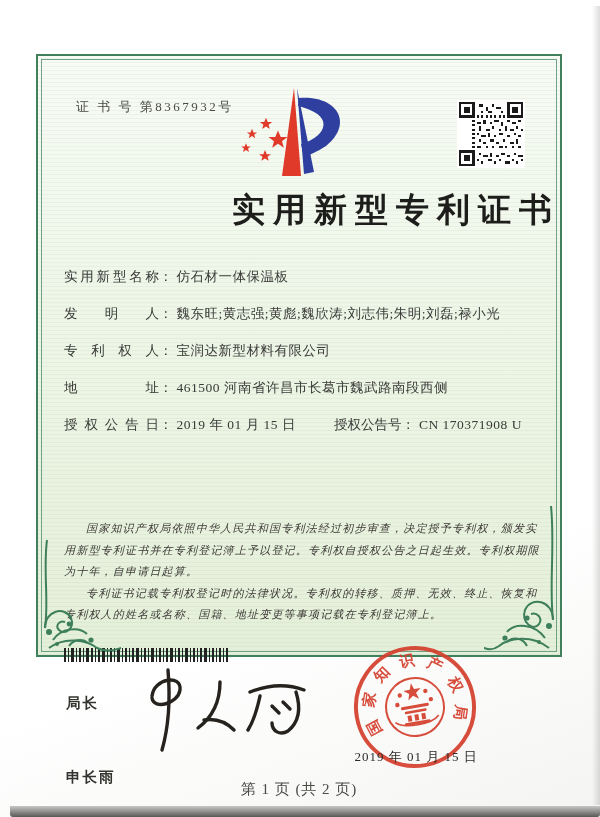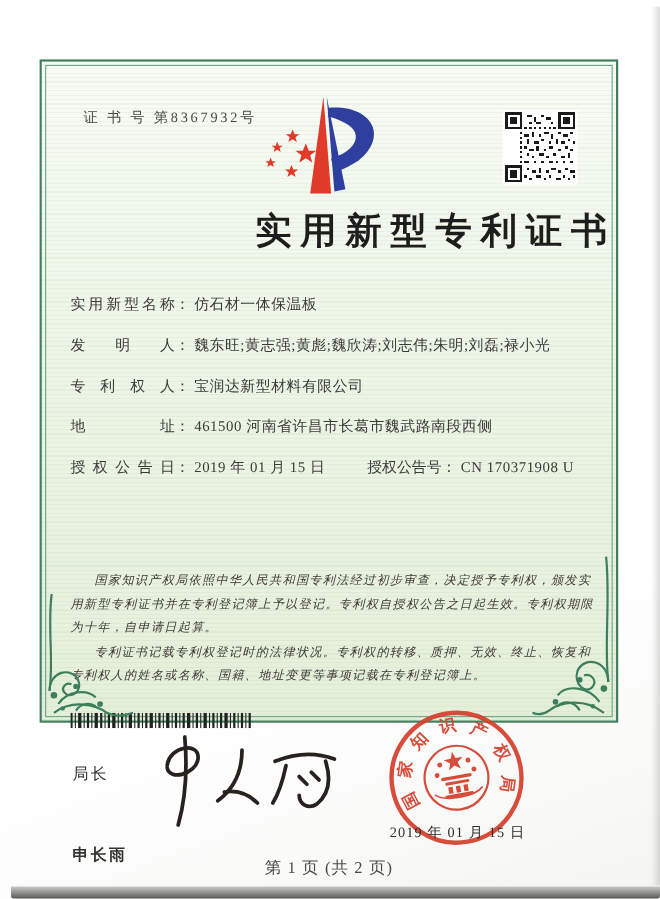--- a/index.html
+++ b/index.html
@@ -42,21 +42,21 @@
   .f-value { letter-spacing:.5px; }
   .f-pair2 { margin-left:38px; }
 
   .body-text { position:absolute; left:26px; top:446px; width:478px;
     font-size:11px; line-height:21.6px; color:#3d3a36; font-style:italic;margin-top:16px; }
   .body-text p { text-indent:2em; letter-spacing:1.2px; }
 
   .barcode { position:absolute; left:26px; top:592px; width:170px; height:14px; }
 
   .director-title { position:absolute; left:28px; top:638px; font-size:14.5px;
-    font-weight:400; color:#33332f; letter-spacing:2px;
+    font-weight:700; color:#33332f; letter-spacing:2px;
     font-family:"Liberation Sans","DejaVu Sans",sans-serif; }
   .director-name { position:absolute; left:28px; top:672px; font-size:14.5px;
     font-weight:600; color:#33332f; letter-spacing:2px;
     font-family:"Liberation Sans","DejaVu Sans",sans-serif;margin-top:40px; }
   .signature { position:absolute; left:84px; top:608px; width:210px; height:96px; }
 
   .seal { position:absolute; left:316px; top:590px; width:122px; height:122px;
     transform:rotate(-10deg); opacity:.93; }
   .seal-ring { position:absolute; inset:0; border:4px solid #d5402e; border-radius:50%; }
   .seal-char { position:absolute; left:53px; top:52px; width:16px; height:16px;

